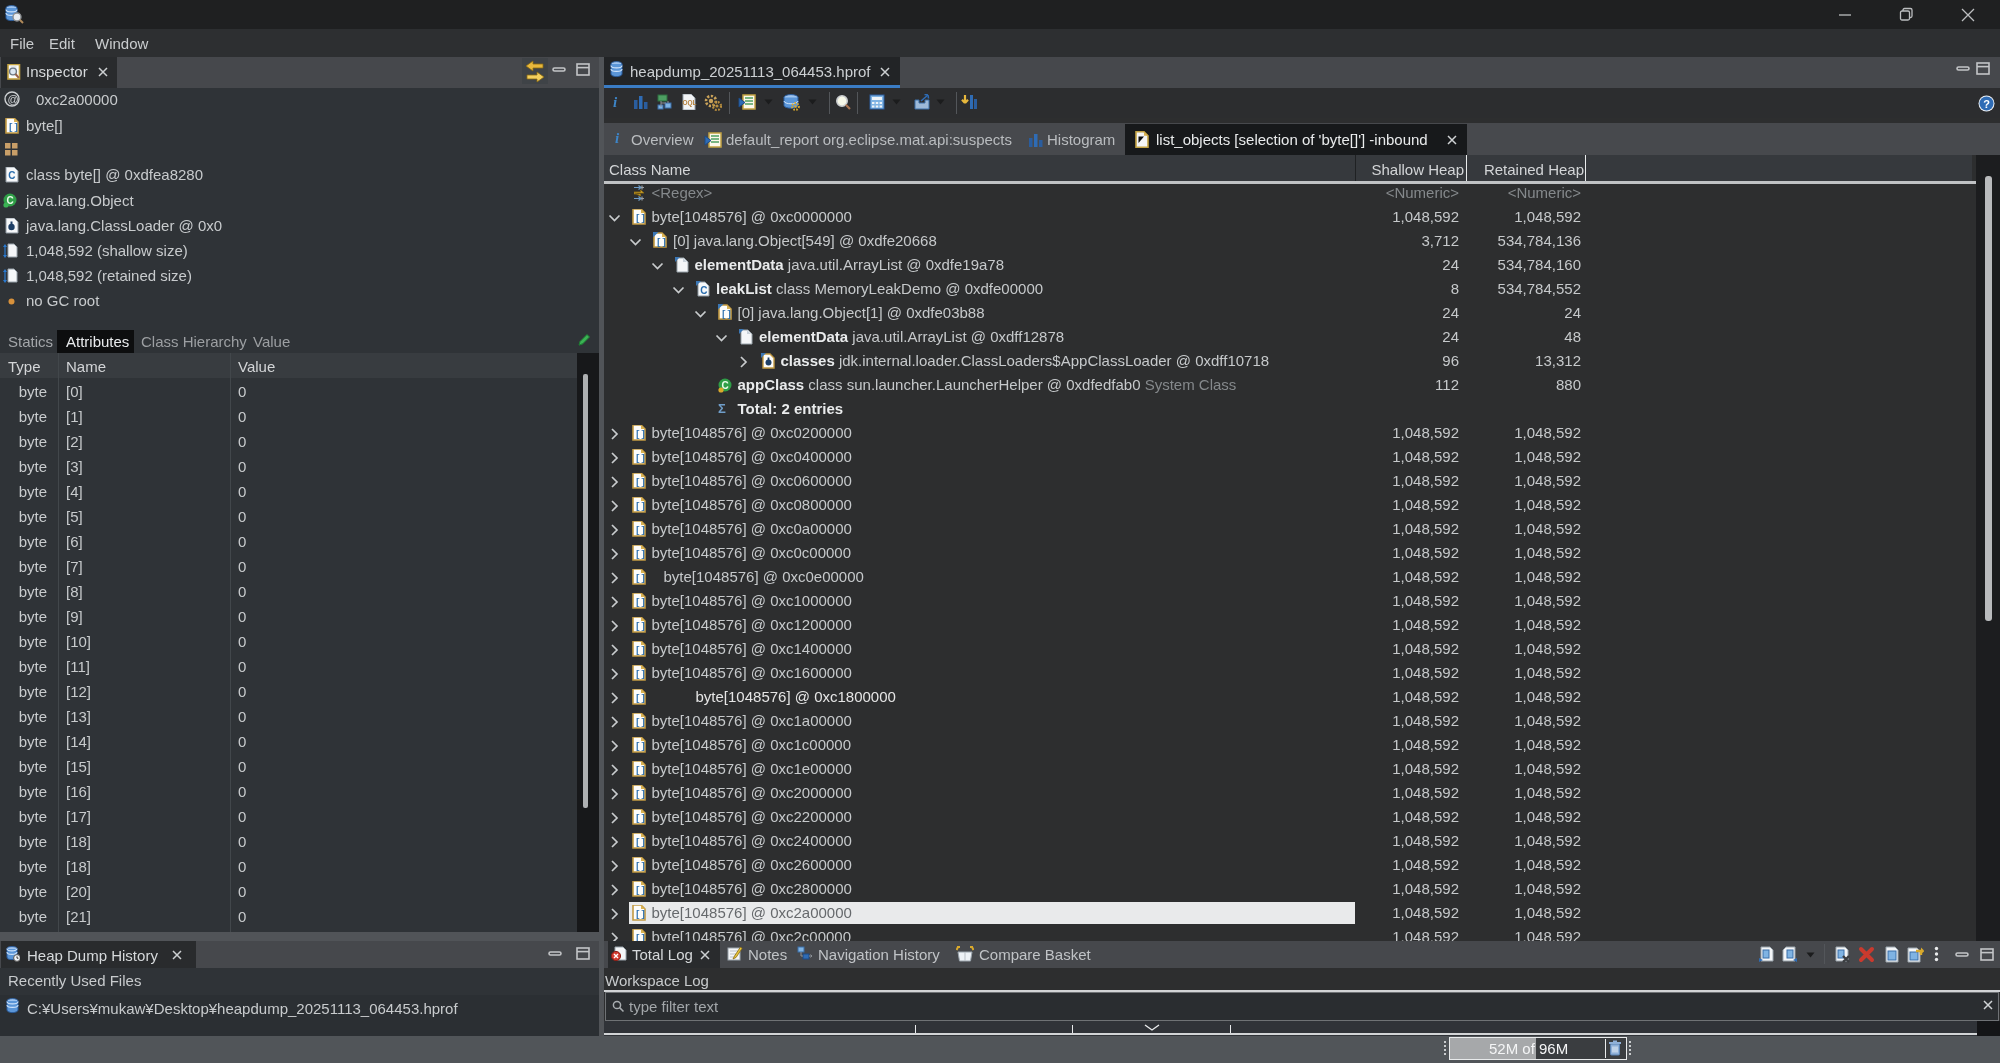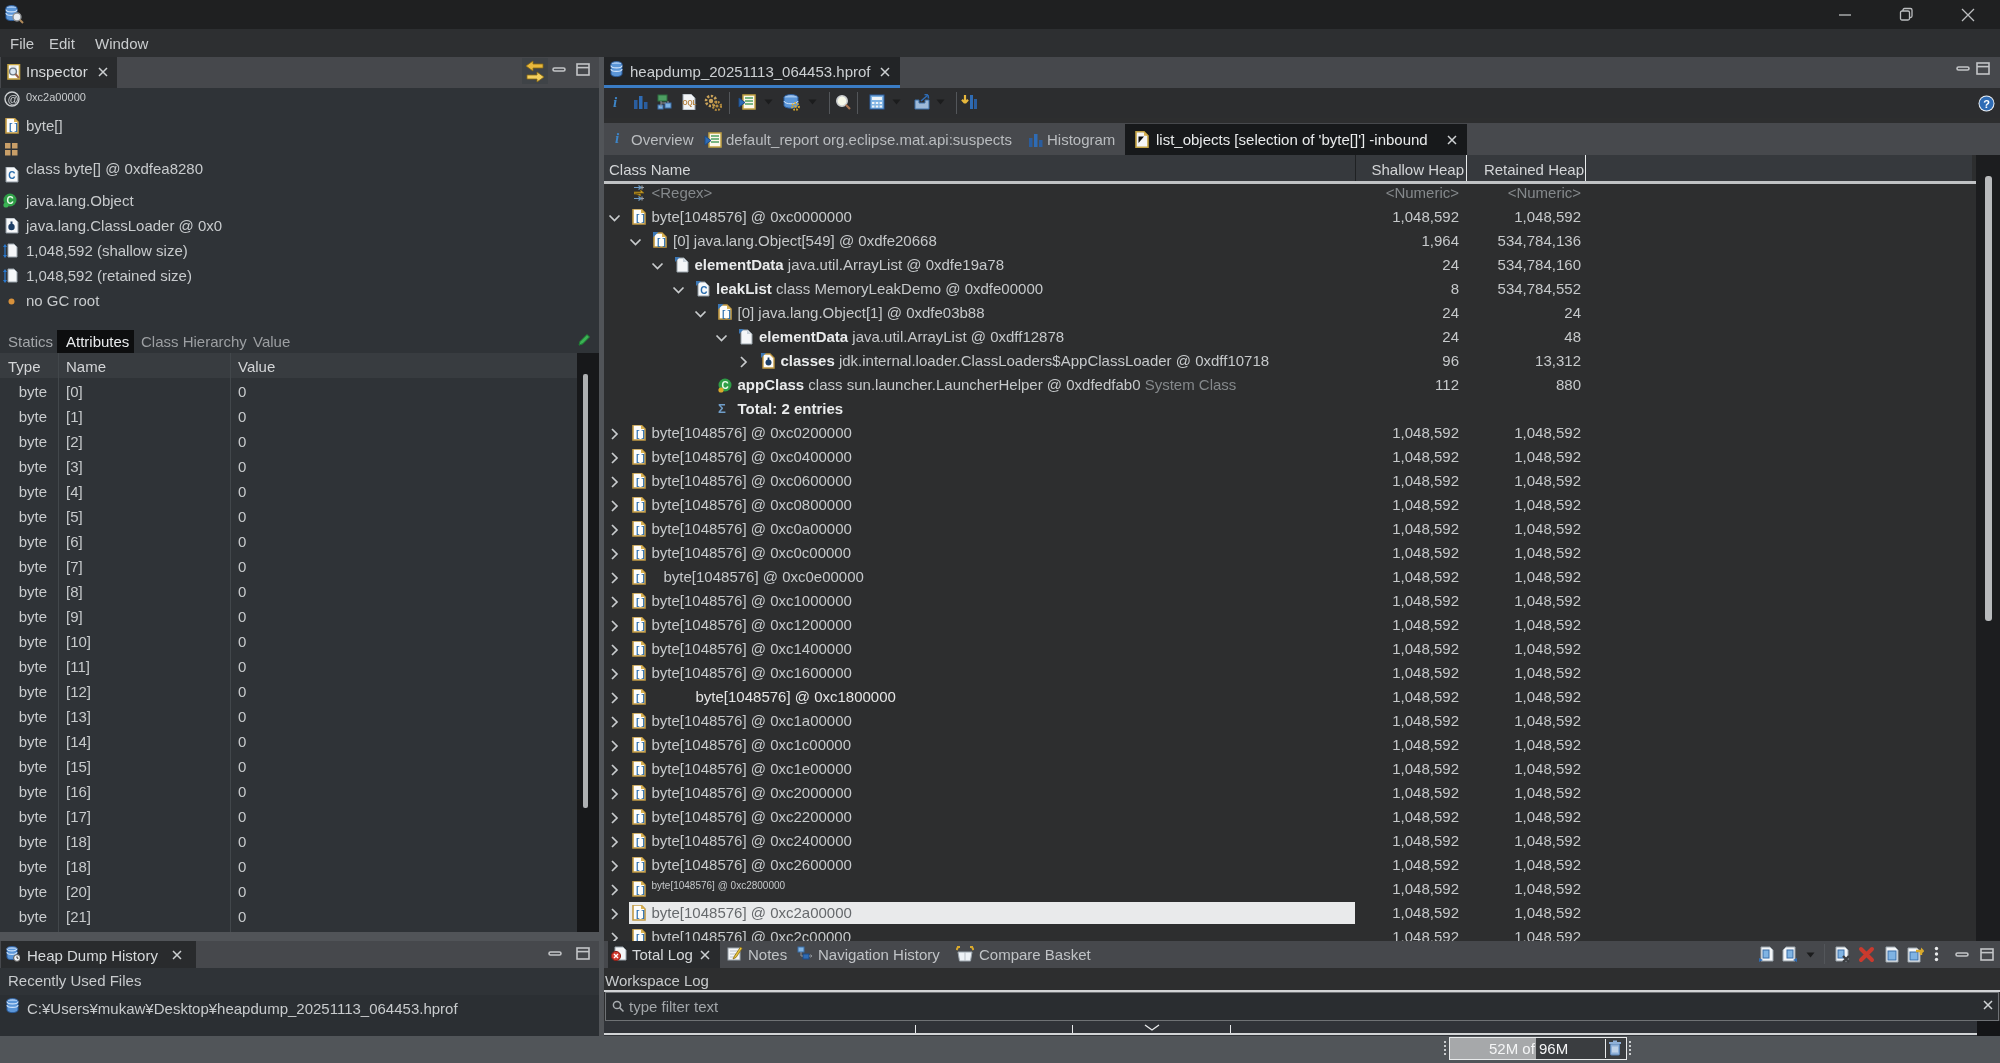--- a/index.html
+++ b/index.html
@@ -51,38 +51,38 @@
     <rect x="1" y="5" width="12" height="3" rx="1.5" fill="none" stroke="#c3c5c7" stroke-width="1.6"></rect>
   </svg>
 <svg width="15" height="14" viewBox="0 0 15 14" style="position:absolute;left:576px;top:63px">
     <rect x="1" y="1" width="12" height="11" fill="none" stroke="#c3c5c7" stroke-width="1.6"></rect>
     <line x1="1" y1="4.6" x2="13" y2="4.6" stroke="#c3c5c7" stroke-width="1.6"></line>
   </svg>
 <svg width="17" height="17" viewBox="0 0 17 17" style="position:absolute;left:4px;top:91px">
     <circle cx="8" cy="8" r="7" fill="none" stroke="#cdd0d2" stroke-width="1.4"></circle>
     <text x="3.6" y="12" font-size="11" fill="#cdd0d2" font-family="Liberation Sans">@</text>
   </svg>
-<div style="position:absolute;left:26px;top:91px;font-size:11px;color:#c8cbcd;font-weight:normal;white-space:pre;">0xc2a00000</div>
+<div style="position:absolute;left:36px;top:91px;font-size:15px;color:#c8cbcd;font-weight:normal;white-space:pre;">0xc2a00000</div>
 <svg width="14" height="16" viewBox="0 0 14 16" style="position:absolute;left:5px;top:118px">
     <path d="M1 0 h8 l4 4 v11 h-12 z" fill="#fdfdfb" stroke="#c29a43" stroke-width="1.6"></path>
     <path d="M9 0 l4 4 h-4 z" fill="#d8b254"></path>
     <text x="3" y="11.5" font-size="9" font-weight="bold" fill="#2a6dad" font-family="Liberation Mono">[]</text>
   </svg>
 <div style="position:absolute;left:26px;top:117px;font-size:15px;color:#c8cbcd;font-weight:normal;white-space:pre;">byte[]</div>
 <svg width="13" height="13" viewBox="0 0 13 13" style="position:absolute;left:5px;top:143px">
     <rect x="0" y="0" width="5.5" height="5.5" fill="#c99f68"></rect>
     <rect x="7" y="0" width="5.5" height="5.5" fill="#c99f68"></rect>
     <rect x="0" y="7" width="5.5" height="5.5" fill="#c99f68"></rect>
     <rect x="7" y="7" width="5.5" height="5.5" fill="#c99f68"></rect>
   </svg>
 <svg width="14" height="16" viewBox="0 0 14 16" style="position:absolute;left:5px;top:167px">
     <path d="M1 0 h8 l4 4 v11 h-12 z" fill="#f6f8fa" stroke="#8f99a2" stroke-width="1"></path>
     <text x="3.2" y="12" font-size="10" font-weight="bold" fill="#2a6dad" font-family="Liberation Sans">C</text>
   </svg>
-<div style="position:absolute;left:26px;top:160px;font-size:15px;color:#c8cbcd;font-weight:normal;white-space:pre;">class byte[] @ 0xdfea8280</div>
+<div style="position:absolute;left:26px;top:166px;font-size:15px;color:#c8cbcd;font-weight:normal;white-space:pre;">class byte[] @ 0xdfea8280</div>
 <svg width="15" height="15" viewBox="0 0 15 15" style="position:absolute;left:3px;top:193px">
     <circle cx="7" cy="7" r="6.5" fill="#2f9e47"></circle>
     <text x="3.4" y="11" font-size="10" font-weight="bold" fill="#eafcea" font-family="Liberation Sans">C</text>
     <circle cx="3" cy="12" r="2.6" fill="#3bb254"></circle>
   </svg>
 <div style="position:absolute;left:26px;top:192px;font-size:15px;color:#c8cbcd;font-weight:normal;white-space:pre;">java.lang.Object</div>
 <svg width="14" height="16" viewBox="0 0 14 16" style="position:absolute;left:5px;top:218px">
     <path d="M1 0 h8 l4 4 v11 h-12 z" fill="#f6f8fa" stroke="#8f99a2" stroke-width="1"></path>
     <circle cx="6.5" cy="9" r="3.2" fill="#1e3f66"></circle>
     <rect x="5.5" y="3.5" width="2" height="4" fill="#1e3f66"></rect>
@@ -388,21 +388,21 @@
 <svg width="13" height="12" viewBox="0 0 13 12" style="position:absolute;left:25.0px;top:52px">
       <polyline points="1.5,3.5 6.5,8.5 11.5,3.5" fill="none" stroke="#c9ccce" stroke-width="1.7"></polyline>
     </svg>
 <svg width="14" height="17" viewBox="0 0 14 17" style="position:absolute;left:49.0px;top:48px">
       <path d="M1 1 h8 l4 4 v10 h-12 z" fill="#fdfdfb" stroke="#c29a43" stroke-width="1.6"></path>
       <path d="M9 1 l4 4 h-4 z" fill="#d8b254"></path>
       <path d="M0 0 h5.5 L0 5.5 z" fill="#3b77b5"></path>
       <text x="3" y="12.5" font-size="9" font-weight="bold" fill="#2a6dad" font-family="Liberation Mono">[]</text>
     </svg>
 <div style="position:absolute;left:69.0px;top:47.5px;font-size:15px;color:#c6c9cb;font-weight:normal;white-space:pre;">[0] java.lang.Object[549] @ 0xdfe20668</div>
-<div style="position:absolute;right:513px;top:47.5px;font-size:15px;color:#c6c9cb;font-weight:normal;white-space:pre;">1,964</div>
+<div style="position:absolute;right:513px;top:47.5px;font-size:15px;color:#c6c9cb;font-weight:normal;white-space:pre;">3,712</div>
 <div style="position:absolute;right:391px;top:47.5px;font-size:15px;color:#c6c9cb;font-weight:normal;white-space:pre;">534,784,136</div>
 <svg width="13" height="12" viewBox="0 0 13 12" style="position:absolute;left:46.5px;top:76px">
       <polyline points="1.5,3.5 6.5,8.5 11.5,3.5" fill="none" stroke="#c9ccce" stroke-width="1.7"></polyline>
     </svg>
 <svg width="14" height="16" viewBox="0 0 14 16" style="position:absolute;left:70.5px;top:73px">
       <path d="M2 1 h7 l4 4 v10 h-11 z" fill="#f4f6f8" stroke="#9aa4ac" stroke-width="1"></path>
       <path d="M8 1 l4 4 h-4 z" fill="#c9d2da"></path>
       <path d="M0 0 h5 L0 5 z" fill="#3b77b5"></path>
     </svg>
 <div style="position:absolute;left:90.5px;top:71.5px;font-size:15px;color:#c6c9cb;font-weight:normal;white-space:pre;"><b style="color:#e9ebec">elementData</b> java.util.ArrayList @ 0xdfe19a78</div>
@@ -676,21 +676,21 @@
 <div style="position:absolute;right:513px;top:671.5px;font-size:15px;color:#c6c9cb;font-weight:normal;white-space:pre;">1,048,592</div>
 <div style="position:absolute;right:391px;top:671.5px;font-size:15px;color:#c6c9cb;font-weight:normal;white-space:pre;">1,048,592</div>
 <svg width="13" height="12" viewBox="0 0 13 12" style="position:absolute;left:3.5px;top:700px">
       <polyline points="4,1 9,6 4,11" fill="none" stroke="#c9ccce" stroke-width="1.7"></polyline>
     </svg>
 <svg width="14" height="16" viewBox="0 0 14 16" style="position:absolute;left:27.5px;top:697px">
       <path d="M1 0 h8 l4 4 v11 h-12 z" fill="#fdfdfb" stroke="#c29a43" stroke-width="1.6"></path>
       <path d="M9 0 l4 4 h-4 z" fill="#d8b254"></path>
       <text x="3" y="11.5" font-size="9" font-weight="bold" fill="#2a6dad" font-family="Liberation Mono">[]</text>
     </svg>
-<div style="position:absolute;left:47.5px;top:695.5px;font-size:10px;color:#c6c9cb;font-weight:normal;white-space:pre;">byte[1048576] @ 0xc2800000</div>
+<div style="position:absolute;left:47.5px;top:695.5px;font-size:15px;color:#c6c9cb;font-weight:normal;white-space:pre;">byte[1048576] @ 0xc2800000</div>
 <div style="position:absolute;right:513px;top:695.5px;font-size:15px;color:#c6c9cb;font-weight:normal;white-space:pre;">1,048,592</div>
 <div style="position:absolute;right:391px;top:695.5px;font-size:15px;color:#c6c9cb;font-weight:normal;white-space:pre;">1,048,592</div>
 <div style="position:absolute;left:25px;top:718px;width:726px;height:22px;background:#e9eaeb;"></div>
 <svg width="13" height="12" viewBox="0 0 13 12" style="position:absolute;left:3.5px;top:724px">
       <polyline points="4,1 9,6 4,11" fill="none" stroke="#c9ccce" stroke-width="1.7"></polyline>
     </svg>
 <svg width="14" height="16" viewBox="0 0 14 16" style="position:absolute;left:27.5px;top:721px">
       <path d="M1 0 h8 l4 4 v11 h-12 z" fill="#fdfdfb" stroke="#c29a43" stroke-width="1.6"></path>
       <path d="M9 0 l4 4 h-4 z" fill="#d8b254"></path>
       <text x="3" y="11.5" font-size="9" font-weight="bold" fill="#2a6dad" font-family="Liberation Mono">[]</text>

